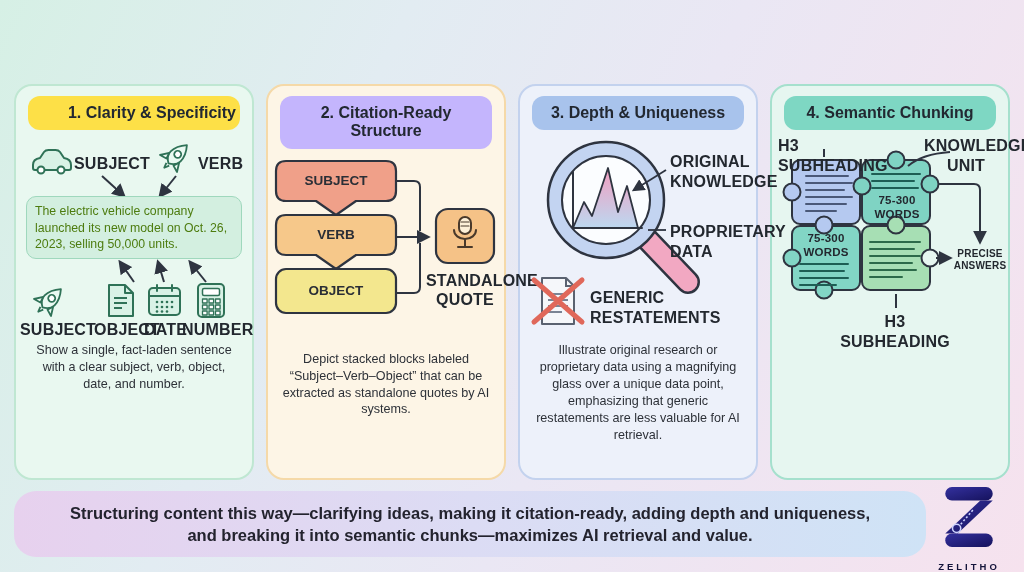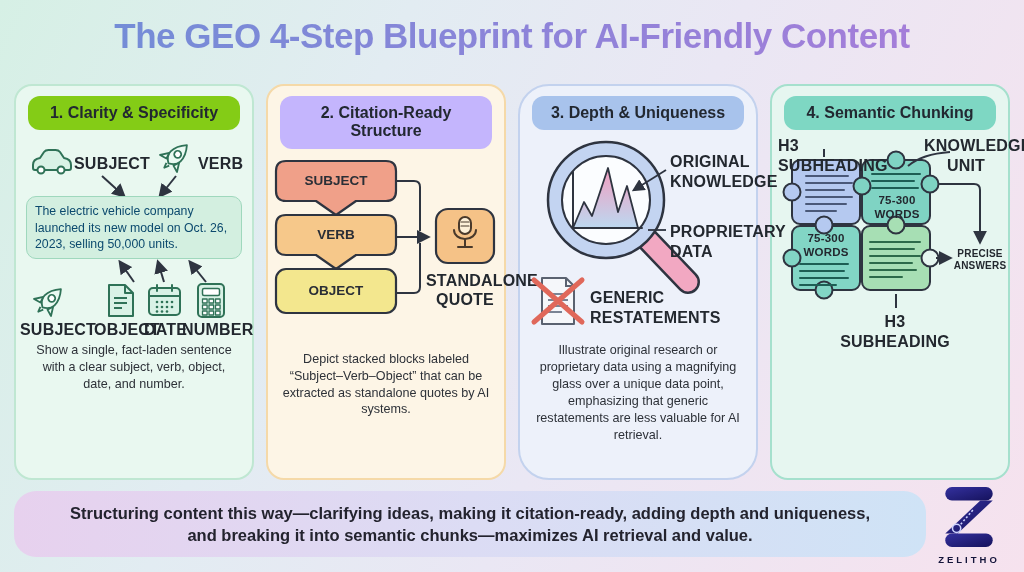--- a/index.html
+++ b/index.html
@@ -8,55 +8,54 @@
     background: linear-gradient(115deg,#d6f0e5 0%,#e2ecf2 32%,#eae7f4 58%,#f6e2ee 100%); }
   .title { position:absolute; top:16px; left:0; width:100%; text-align:center;
     font-size:35px; font-weight:800; letter-spacing:-0.5px;
     background: linear-gradient(90deg,#6d8fd6 0%,#8f83d9 55%,#ab7cd9 100%);
     -webkit-background-clip:text; background-clip:text; color:transparent; }
   .cards { position:absolute; top:84px; left:14px; right:14px; height:396px;
     display:flex; gap:12px; }
   .card { flex:1; border-radius:18px; border:2px solid; display:flex; flex-direction:column; }
   .card1 { background:#e9f8f0; border-color:#bfe7d2; }
   .card2 { background:#fdf5e6; border-color:#f5d9a8; }
-  .card3 { background:#edf1fa; border-color:#c3d2ee;border-radius:31px; }
+  .card3 { background:#edf1fa; border-color:#c3d2ee; }
   .card4 { background:#e6f6f0; border-color:#a5e0cd; }
   .pill { margin:10px 12px 6px; border-radius:12px; padding:8px 4px; text-align:center;
     font-weight:800; font-size:16px; line-height:1.15; color:#222831; }
-  .card1 .pill { background:#84cc16; }
+  .card1 .pill { background:#fde047;text-align:right; }
   .card2 .pill { background:#c4b5fd; }
   .card3 .pill { background:#a8c3ec; }
   .card4 .pill { background:#7ed7c3; }
   .illus { position:relative; width:100%; }
   .illus1 { height:200px; } .illus2 { height:190px; } .illus3 { height:200px; } .illus4 { height:202px; }
   .illus svg.layer { position:absolute; left:0; top:0; }
   .lab { position:absolute; font-weight:800; font-size:16px; color:#23282f;
     letter-spacing:0.2px; line-height:1.2; }
   .lab.center { text-align:center; }
   .sentence-box { position:absolute; left:10px; right:10px; top:60px; background:#d3efe0;
     border:1.5px solid #9fd8bd; border-radius:10px; padding:6px 8px; font-size:12.3px;
-    line-height:1.32; color:#0c4a6e; font-weight:500; }
+    line-height:1.32; color:#4d7c0f; font-weight:500; }
   .block-label { position:absolute; left:8px; width:120px; text-align:center;
     font-weight:800; font-size:13.5px; color:#2a2e36; }
   .desc { text-align:center; font-size:12.6px; line-height:1.34; color:#2d3138;
     font-weight:500; margin-top:2px; padding:4px 12px 12px; }
   .footer-row { position:absolute; left:14px; top:489px; right:14px; height:74px; }
   .banner { position:absolute; left:0; top:2px; width:912px; height:66px;
     background:linear-gradient(90deg,#e7d1ee 0%,#dcdcf4 50%,#cfe3f6 100%);
     border-radius:22px; display:flex; align-items:center; justify-content:center; padding:6px 40px; }
   .banner p { text-align:center; font-size:16.5px; font-weight:600; color:#23232e; line-height:1.35; }
   .logo { position:absolute; right:2px; top:-4px; width:78px; text-align:center; }
-  .logo .brand { font-size:9.5px; font-weight:800; letter-spacing:3px; color:#14143a; margin-top:1px; }
+  .logo .brand { font-size:9.5px; font-weight:800; letter-spacing:3px; color:#14143a; margin-top:8px; }
 </style>
 </head>
 <body>
 
 <div class="poster">
 
-  <h1 class="title">The GEO 4-Step Blueprint for AI-Friendly Content</h1>
 
   <div class="cards">
 
     <section class="card card1">
       <div class="pill">1. Clarity &amp; Specificity</div>
       <div class="illus illus1">
         <svg class="layer" width="236" height="200" viewBox="0 0 236 200">
           <defs>
             <marker id="ah1" viewBox="0 0 10 10" refX="8" refY="5" markerWidth="7" markerHeight="7" orient="auto-start-reverse">
               <path d="M0,0 L10,5 L0,10 z" fill="#2e3440"></path>

